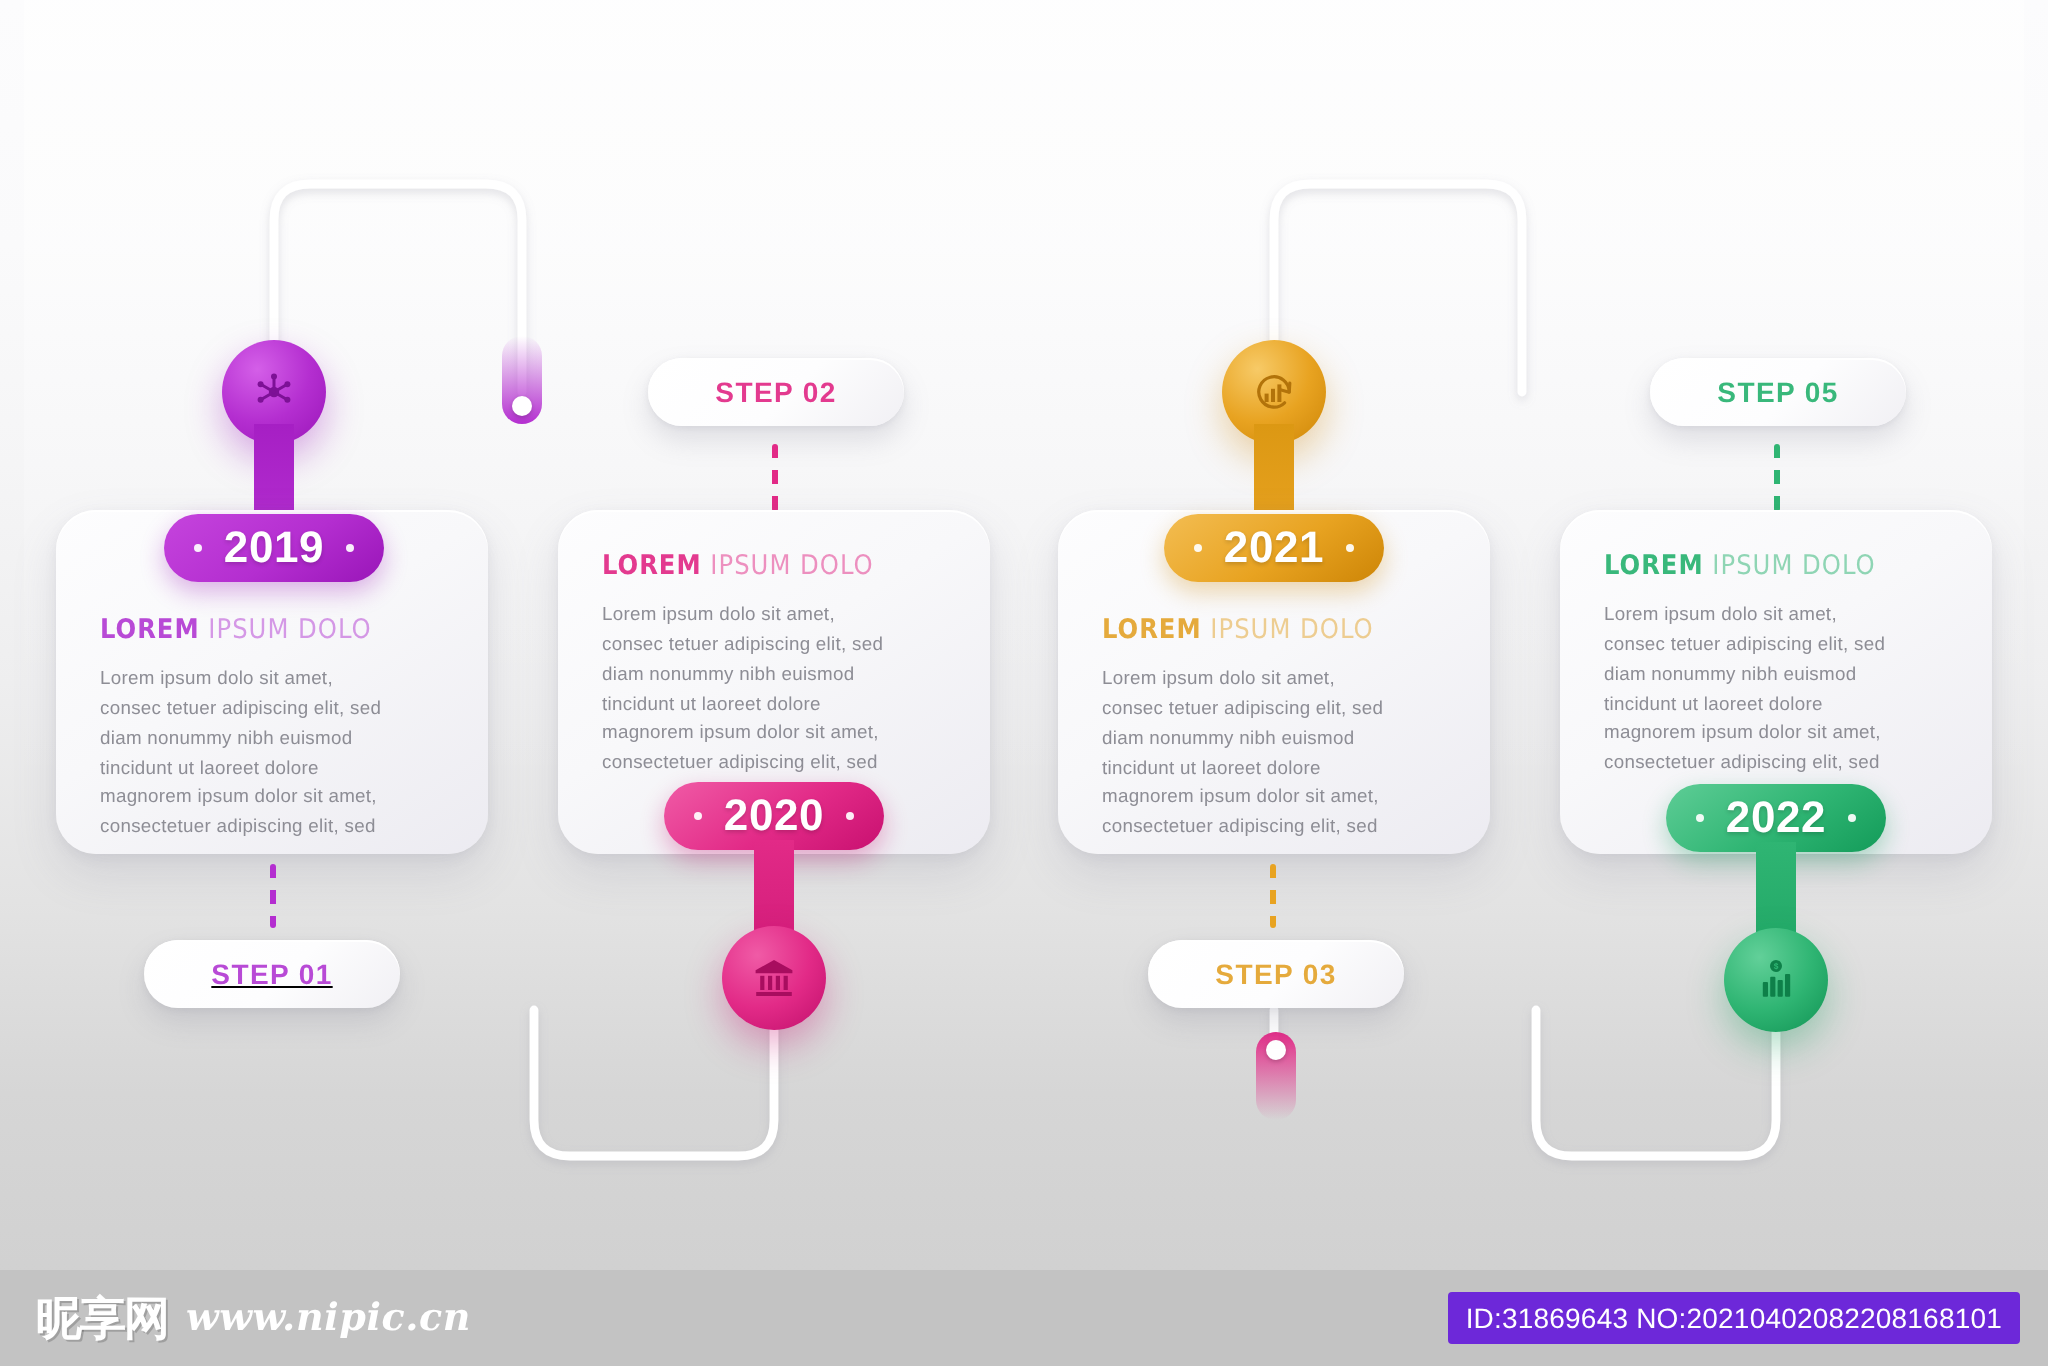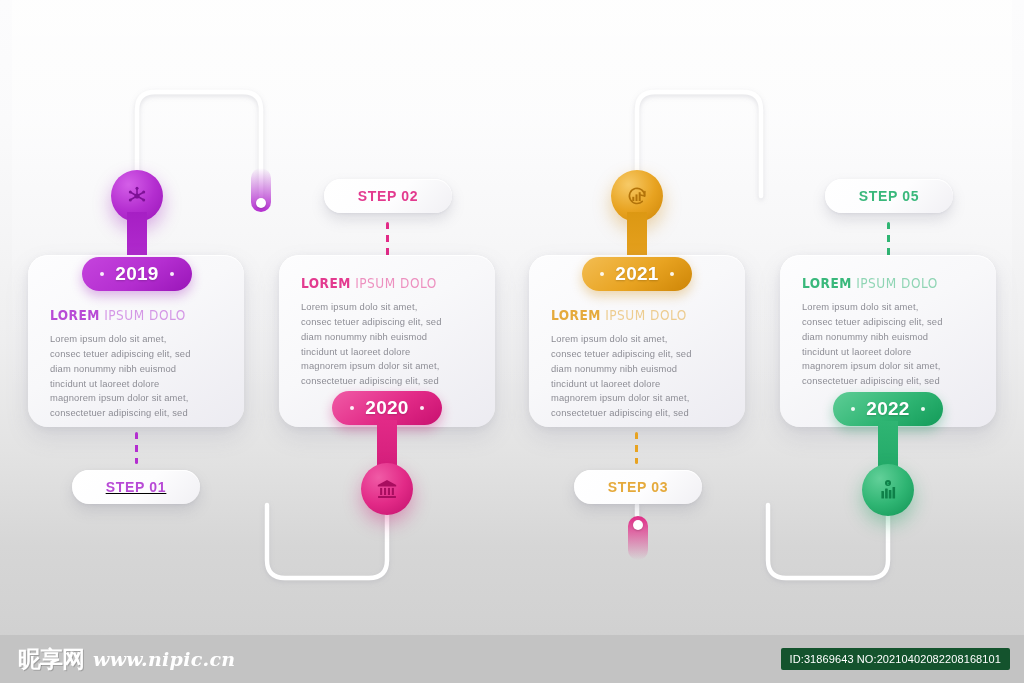--- a/index.html
+++ b/index.html
@@ -85,21 +85,21 @@
   .yearpill {
     position: absolute;
     width: 110px;
     height: 34px;
     border-radius: 17px;
     display: flex;
     align-items: center;
     justify-content: center;
     gap: 11px;
     color: #fff;
-    font-size: 19px;
+    font-size: 22px;
     font-weight: 700;
     letter-spacing: .3px;
     text-shadow: 0 1px 2px rgba(0,0,0,.18);
   }
   .yearpill .sdot {
     width: 4px; height: 4px; border-radius: 50%;
     background: rgba(255,255,255,.92);
     flex: none;
   }
 
@@ -175,23 +175,23 @@
   }
   #wm-url {
     font-family: "DejaVu Serif", serif;
     font-style: italic;
     font-size: 19px;
     font-weight: 700;
     color: #ffffff;
     letter-spacing: .3px;
   }
   #wm-id {
-    font-size: 11px;
+    font-size: 14px;
     color: #ffffff;
-    background: #14532d;
+    background: #6d28d9;
     padding: 5px 9px;
     border-radius: 2px;
     letter-spacing: .1px;
   }
 </style>
 </head>
 <body>
 
 <div id="stage">
 

